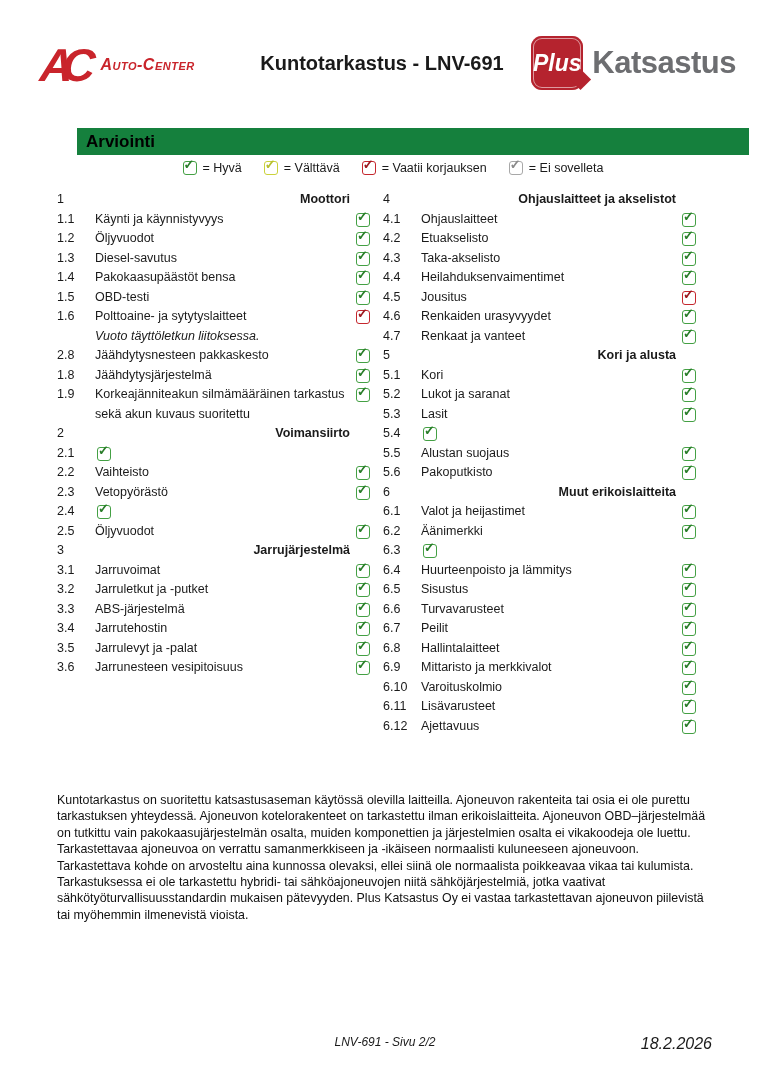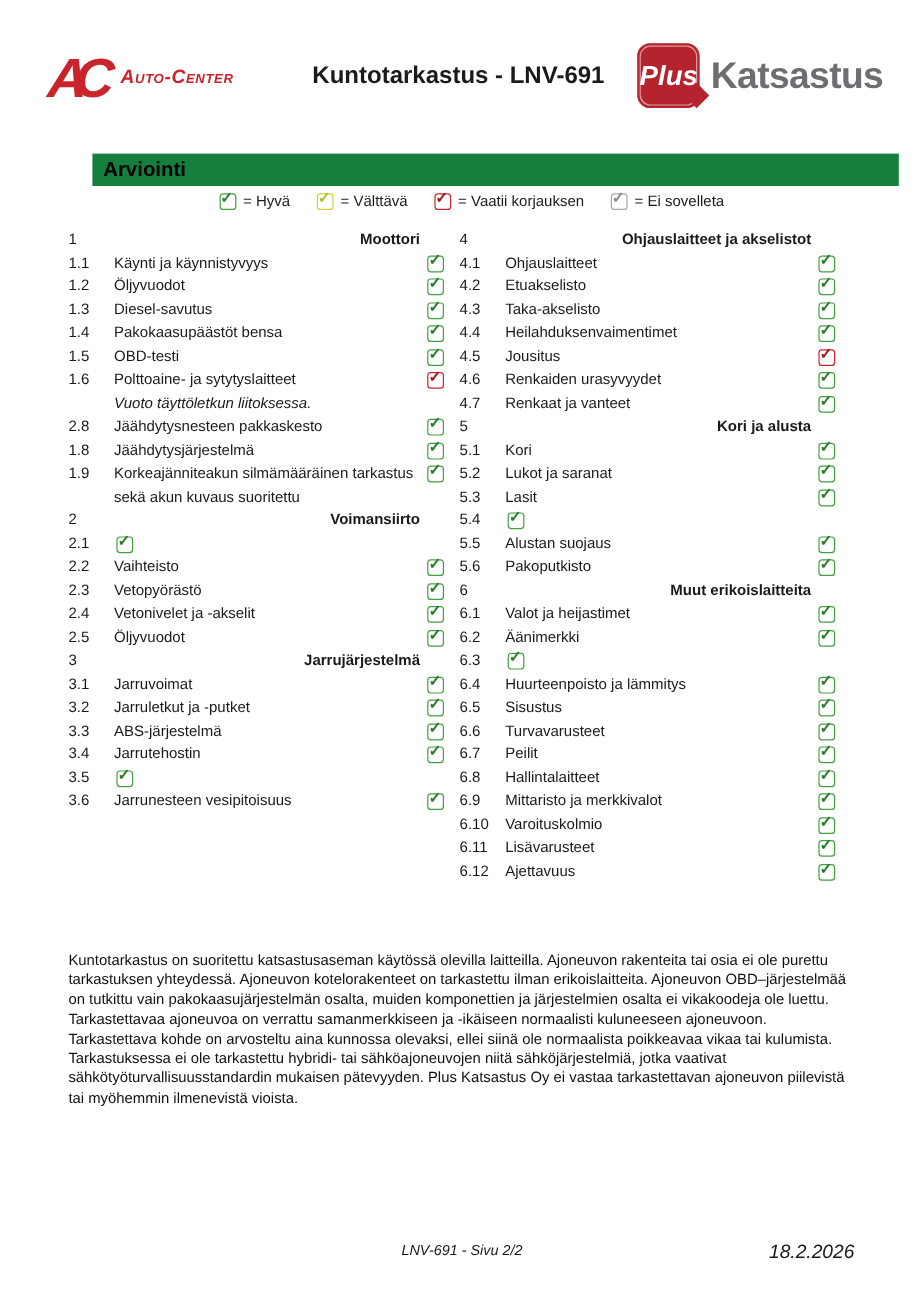--- a/index.html
+++ b/index.html
@@ -224,21 +224,20 @@
           <span class="num">2.3</span>
           <span class="label">Vetopyörästö</span>
           <span class="cb-wrap">
             <span class="cb" style="border-color: rgb(68, 160, 68);">
               <span class="cb-check" style="color: rgb(42, 125, 42);">✓</span>
             </span>
           </span>
         </div>
         <div class="row item">
           <span class="num">2.4</span>
-          <span class="label">Vetonivelet ja -akselit</span>
           <span class="cb-wrap">
             <span class="cb" style="border-color: rgb(68, 160, 68);">
               <span class="cb-check" style="color: rgb(42, 125, 42);">✓</span>
             </span>
           </span>
         </div>
         <div class="row item">
           <span class="num">2.5</span>
           <span class="label">Öljyvuodot</span>
           <span class="cb-wrap">
@@ -283,20 +282,21 @@
           <span class="num">3.4</span>
           <span class="label">Jarrutehostin</span>
           <span class="cb-wrap">
             <span class="cb" style="border-color: rgb(68, 160, 68);">
               <span class="cb-check" style="color: rgb(42, 125, 42);">✓</span>
             </span>
           </span>
         </div>
         <div class="row item">
           <span class="num">3.5</span>
+          <span class="label">Jarrulevyt ja -palat</span>
           <span class="cb-wrap">
             <span class="cb" style="border-color: rgb(68, 160, 68);">
               <span class="cb-check" style="color: rgb(42, 125, 42);">✓</span>
             </span>
           </span>
         </div>
         <div class="row item">
           <span class="num">3.6</span>
           <span class="label">Jarrunesteen vesipitoisuus</span>
           <span class="cb-wrap">

